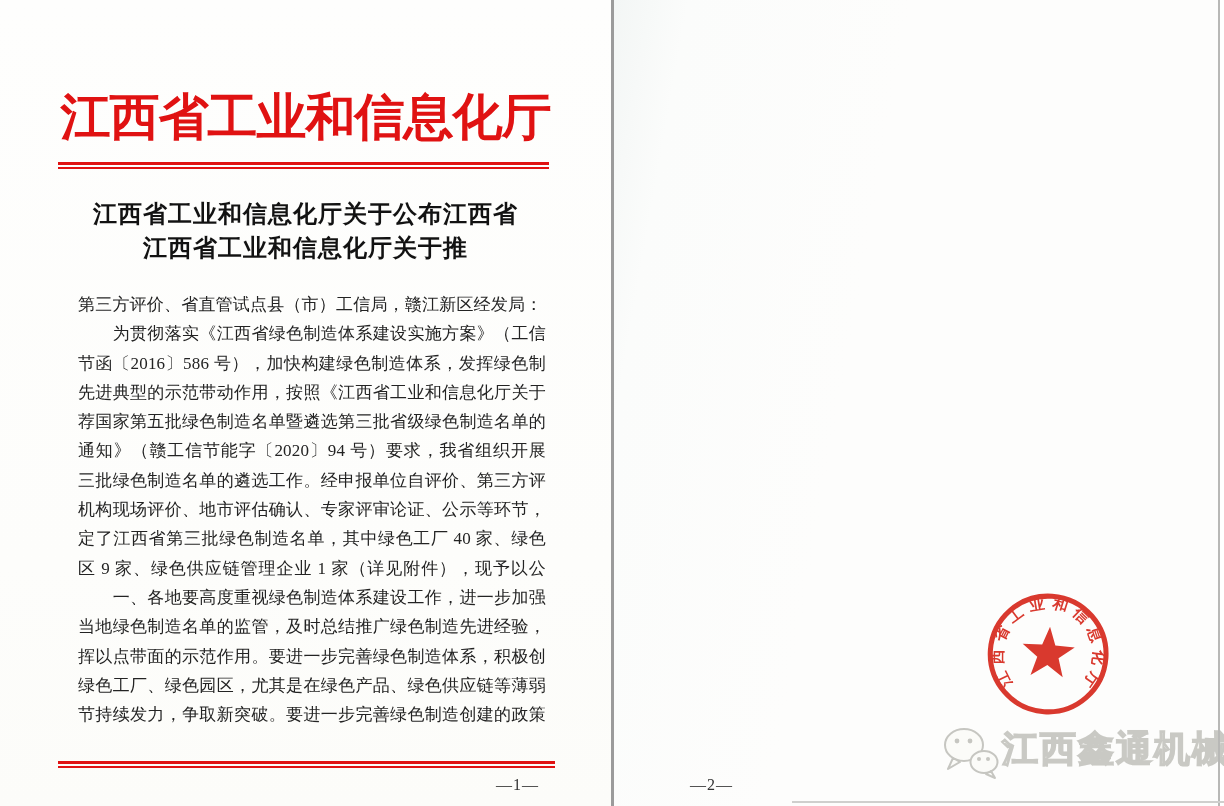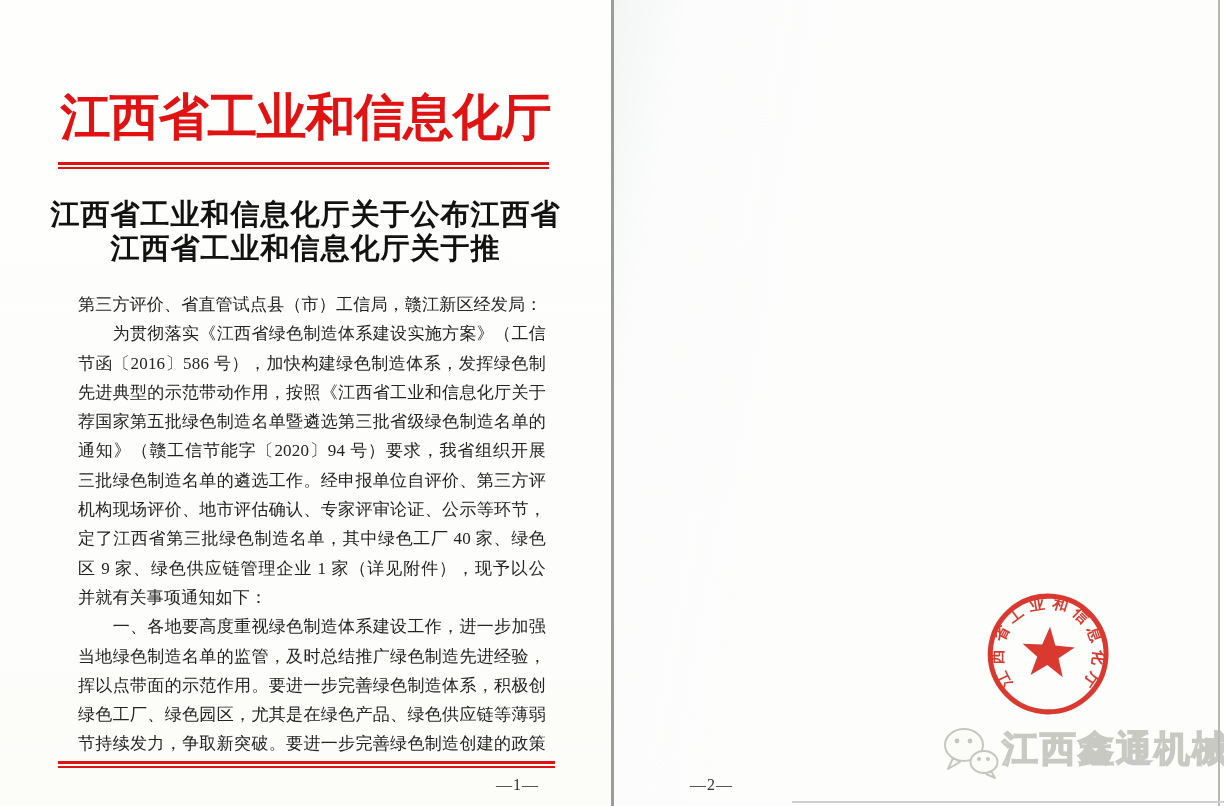--- a/index.html
+++ b/index.html
@@ -21,21 +21,21 @@
     position:absolute;top:84px;left:0;width:611px;text-align:center;
     font-size:50px;font-weight:bold;color:#e01212;letter-spacing:-1px;
     font-family:"Liberation Serif", serif;white-space:nowrap;
   }
   .red-rule{
     position:absolute;left:58px;top:162px;width:491px;height:7px;box-sizing:border-box;
     border-top:3px solid #e01212;border-bottom:2px solid #e01212;background:transparent;
   }
   .doc-title{
     position:absolute;top:197px;left:0;width:611px;text-align:center;
-    font-weight:bold;font-size:29px;line-height:34px;color:#121212;letter-spacing:1px;
+    font-weight:bold;font-size:24px;line-height:34px;color:#121212;letter-spacing:1px;
   }
   .body1{
     position:absolute;left:78px;top:290px;width:468px;
     font-size:17px;line-height:29.3px;color:#232323;letter-spacing:0.2px;
   }
   .body1 .ln{height:29.3px;overflow:hidden;}
   .fill{text-align:justify;text-align-last:justify;}
 
   .red-rule-bottom{
     position:absolute;left:58px;top:761px;width:497px;height:7px;box-sizing:border-box;
@@ -76,21 +76,20 @@
       <div class="ln">第三方评价、省直管试点县（市）工信局，赣江新区经发局：</div>
       <div class="ln fill">　　为贯彻落实《江西省绿色制造体系建设实施方案》（工信厅</div>
       <div class="ln fill">节函〔2016〕586 号），加快构建绿色制造体系，发挥绿色制造</div>
       <div class="ln fill">先进典型的示范带动作用，按照《江西省工业和信息化厅关于推</div>
       <div class="ln fill">荐国家第五批绿色制造名单暨遴选第三批省级绿色制造名单的</div>
       <div class="ln fill">通知》（赣工信节能字〔2020〕94 号）要求，我省组织开展了第</div>
       <div class="ln fill">三批绿色制造名单的遴选工作。经申报单位自评价、第三方评价</div>
       <div class="ln fill">机构现场评价、地市评估确认、专家评审论证、公示等环节，确</div>
       <div class="ln fill">定了江西省第三批绿色制造名单，其中绿色工厂 40 家、绿色园</div>
       <div class="ln fill">区 9 家、绿色供应链管理企业 1 家（详见附件），现予以公布，</div>
-      <div class="ln">并就有关事项通知如下：</div>
       <div class="ln fill">　　一、各地要高度重视绿色制造体系建设工作，进一步加强对</div>
       <div class="ln fill">当地绿色制造名单的监管，及时总结推广绿色制造先进经验，发</div>
       <div class="ln fill">挥以点带面的示范作用。要进一步完善绿色制造体系，积极创建</div>
       <div class="ln fill">绿色工厂、绿色园区，尤其是在绿色产品、绿色供应链等薄弱环</div>
       <div class="ln fill">节持续发力，争取新突破。要进一步完善绿色制造创建的政策体</div>
     </div>
 
     <div class="red-rule-bottom"></div>
     <div class="pagenum pagenum-1">—1—</div>
   </div>

